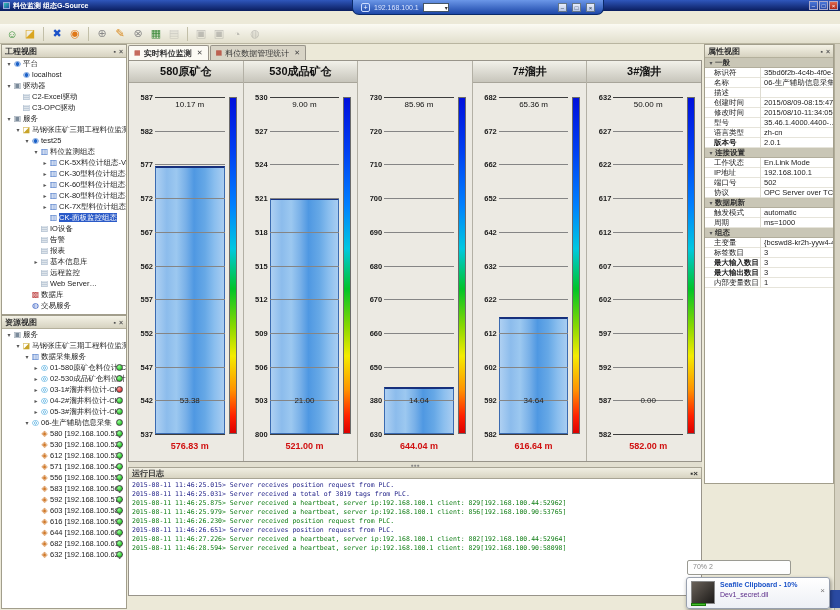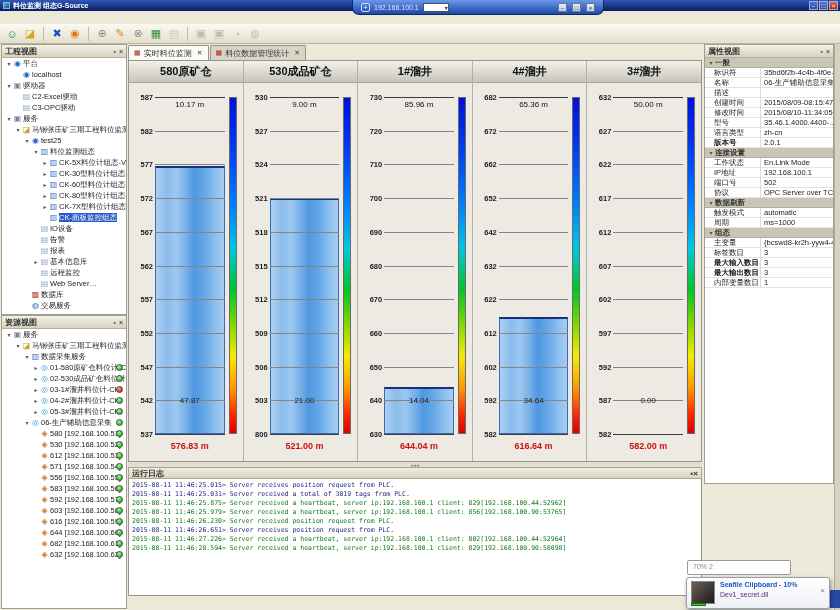--- a/index.html
+++ b/index.html
@@ -43,21 +43,21 @@
   .trow.sel .tt{background:#2a5ac8;color:#fff}
   .exp{display:inline-block;width:8px;color:#555;font-size:6px;text-align:center}
   .ticon{display:inline-block;width:9px;font-size:8px;margin-right:1px;text-align:center}
   .dot{position:absolute;right:3px;top:2px;width:7px;height:7px;border-radius:50%;border:1px solid #444}
   .dot.green{background:radial-gradient(circle at 35% 30%,#9f9,#0a0)}
   .dot.red{background:radial-gradient(circle at 35% 30%,#faa,#c00)}
   
   #tabbar{position:absolute;left:128px;top:45px;width:574px;height:15px;display:flex;gap:1px;align-items:flex-end}
   .tab{height:15px;display:flex;align-items:center;gap:3px;padding:0 5px;font-size:8px;
     border:1px solid #98948a;border-bottom:none;border-radius:2px 2px 0 0;background:#d8d4c6;color:#333}
-  .tab.active{background:#fbfaf4;font-weight:normal}
+  .tab.active{background:#fbfaf4;font-weight:bold}
   .tab .tico{font-size:7px;color:#b03020}
   .tab .tclose{font-size:7px;color:#444;margin-left:2px}
   
   #gauges{position:absolute;left:128px;top:60px;width:574px;height:402px;background:#f3f2ec;
     border:1px solid #98948a;display:flex}
   .gauge{flex:1;position:relative;border-right:1px solid #b3b0a5;background:#eceae3}
   .gauge:last-child{border-right:none}
   .ghead{height:22px;background:linear-gradient(#f2f1ea,#c7c5bb);border-bottom:1px solid #a8a59a;
     font-size:11px;font-weight:bold;color:#111;display:flex;align-items:center;justify-content:center}
   .gbody{position:absolute;top:22px;left:0;right:0;bottom:0}
@@ -253,21 +253,21 @@
             <div class="tlabel" style="top:60.00%">557</div>
             <div class="tline" style="top:70.00%"></div>
             <div class="tlabel" style="top:70.00%">552</div>
             <div class="tline" style="top:80.00%"></div>
             <div class="tlabel" style="top:80.00%">547</div>
             <div class="tline" style="top:90.00%"></div>
             <div class="tlabel" style="top:90.00%">542</div>
             <div class="tline bot" style="top:100.00%"></div>
             <div class="tlabel" style="top:100.00%">537</div>
             <div class="headroom">10.17 m</div>
-            <div class="midlabel">47.87</div>
+            <div class="midlabel">53.38</div>
           </div>
           <div class="cbar"></div>
           <div class="redlabel">576.83 m</div>
         </div>
       </div>
       <div class="gauge">
         <div class="ghead">530成品矿仓</div>
         <div class="gbody">
           <div class="plot">
             <div class="gfill" style="height:70.00%"></div>
@@ -294,21 +294,20 @@
             <div class="tline bot" style="top:100.00%"></div>
             <div class="tlabel" style="top:100.00%">800</div>
             <div class="headroom">9.00 m</div>
             <div class="midlabel">21.00</div>
           </div>
           <div class="cbar"></div>
           <div class="redlabel">521.00 m</div>
         </div>
       </div>
       <div class="gauge">
-        <div class="ghead">1#溜井</div>
         <div class="gbody">
           <div class="plot">
             <div class="gfill" style="height:14.04%"></div>
             <div class="tline top" style="top:0.00%"></div>
             <div class="tlabel" style="top:0.00%">730</div>
             <div class="tline" style="top:10.00%"></div>
             <div class="tlabel" style="top:10.00%">720</div>
             <div class="tline" style="top:20.00%"></div>
             <div class="tlabel" style="top:20.00%">710</div>
             <div class="tline" style="top:30.00%"></div>
@@ -317,32 +316,32 @@
             <div class="tlabel" style="top:40.00%">690</div>
             <div class="tline" style="top:50.00%"></div>
             <div class="tlabel" style="top:50.00%">680</div>
             <div class="tline" style="top:60.00%"></div>
             <div class="tlabel" style="top:60.00%">670</div>
             <div class="tline" style="top:70.00%"></div>
             <div class="tlabel" style="top:70.00%">660</div>
             <div class="tline" style="top:80.00%"></div>
             <div class="tlabel" style="top:80.00%">650</div>
             <div class="tline" style="top:90.00%"></div>
-            <div class="tlabel" style="top:90.00%">640</div>
+            <div class="tlabel" style="top:90.00%">380</div>
             <div class="tline bot" style="top:100.00%"></div>
             <div class="tlabel" style="top:100.00%">630</div>
             <div class="headroom">85.96 m</div>
             <div class="midlabel">14.04</div>
           </div>
           <div class="cbar"></div>
           <div class="redlabel">644.04 m</div>
         </div>
       </div>
       <div class="gauge">
-        <div class="ghead">4#溜井</div>
+        <div class="ghead">7#溜井</div>
         <div class="gbody">
           <div class="plot">
             <div class="gfill" style="height:34.64%"></div>
             <div class="tline top" style="top:0.00%"></div>
             <div class="tlabel" style="top:0.00%">682</div>
             <div class="tline" style="top:10.00%"></div>
             <div class="tlabel" style="top:10.00%">672</div>
             <div class="tline" style="top:20.00%"></div>
             <div class="tlabel" style="top:20.00%">662</div>
             <div class="tline" style="top:30.00%"></div>

